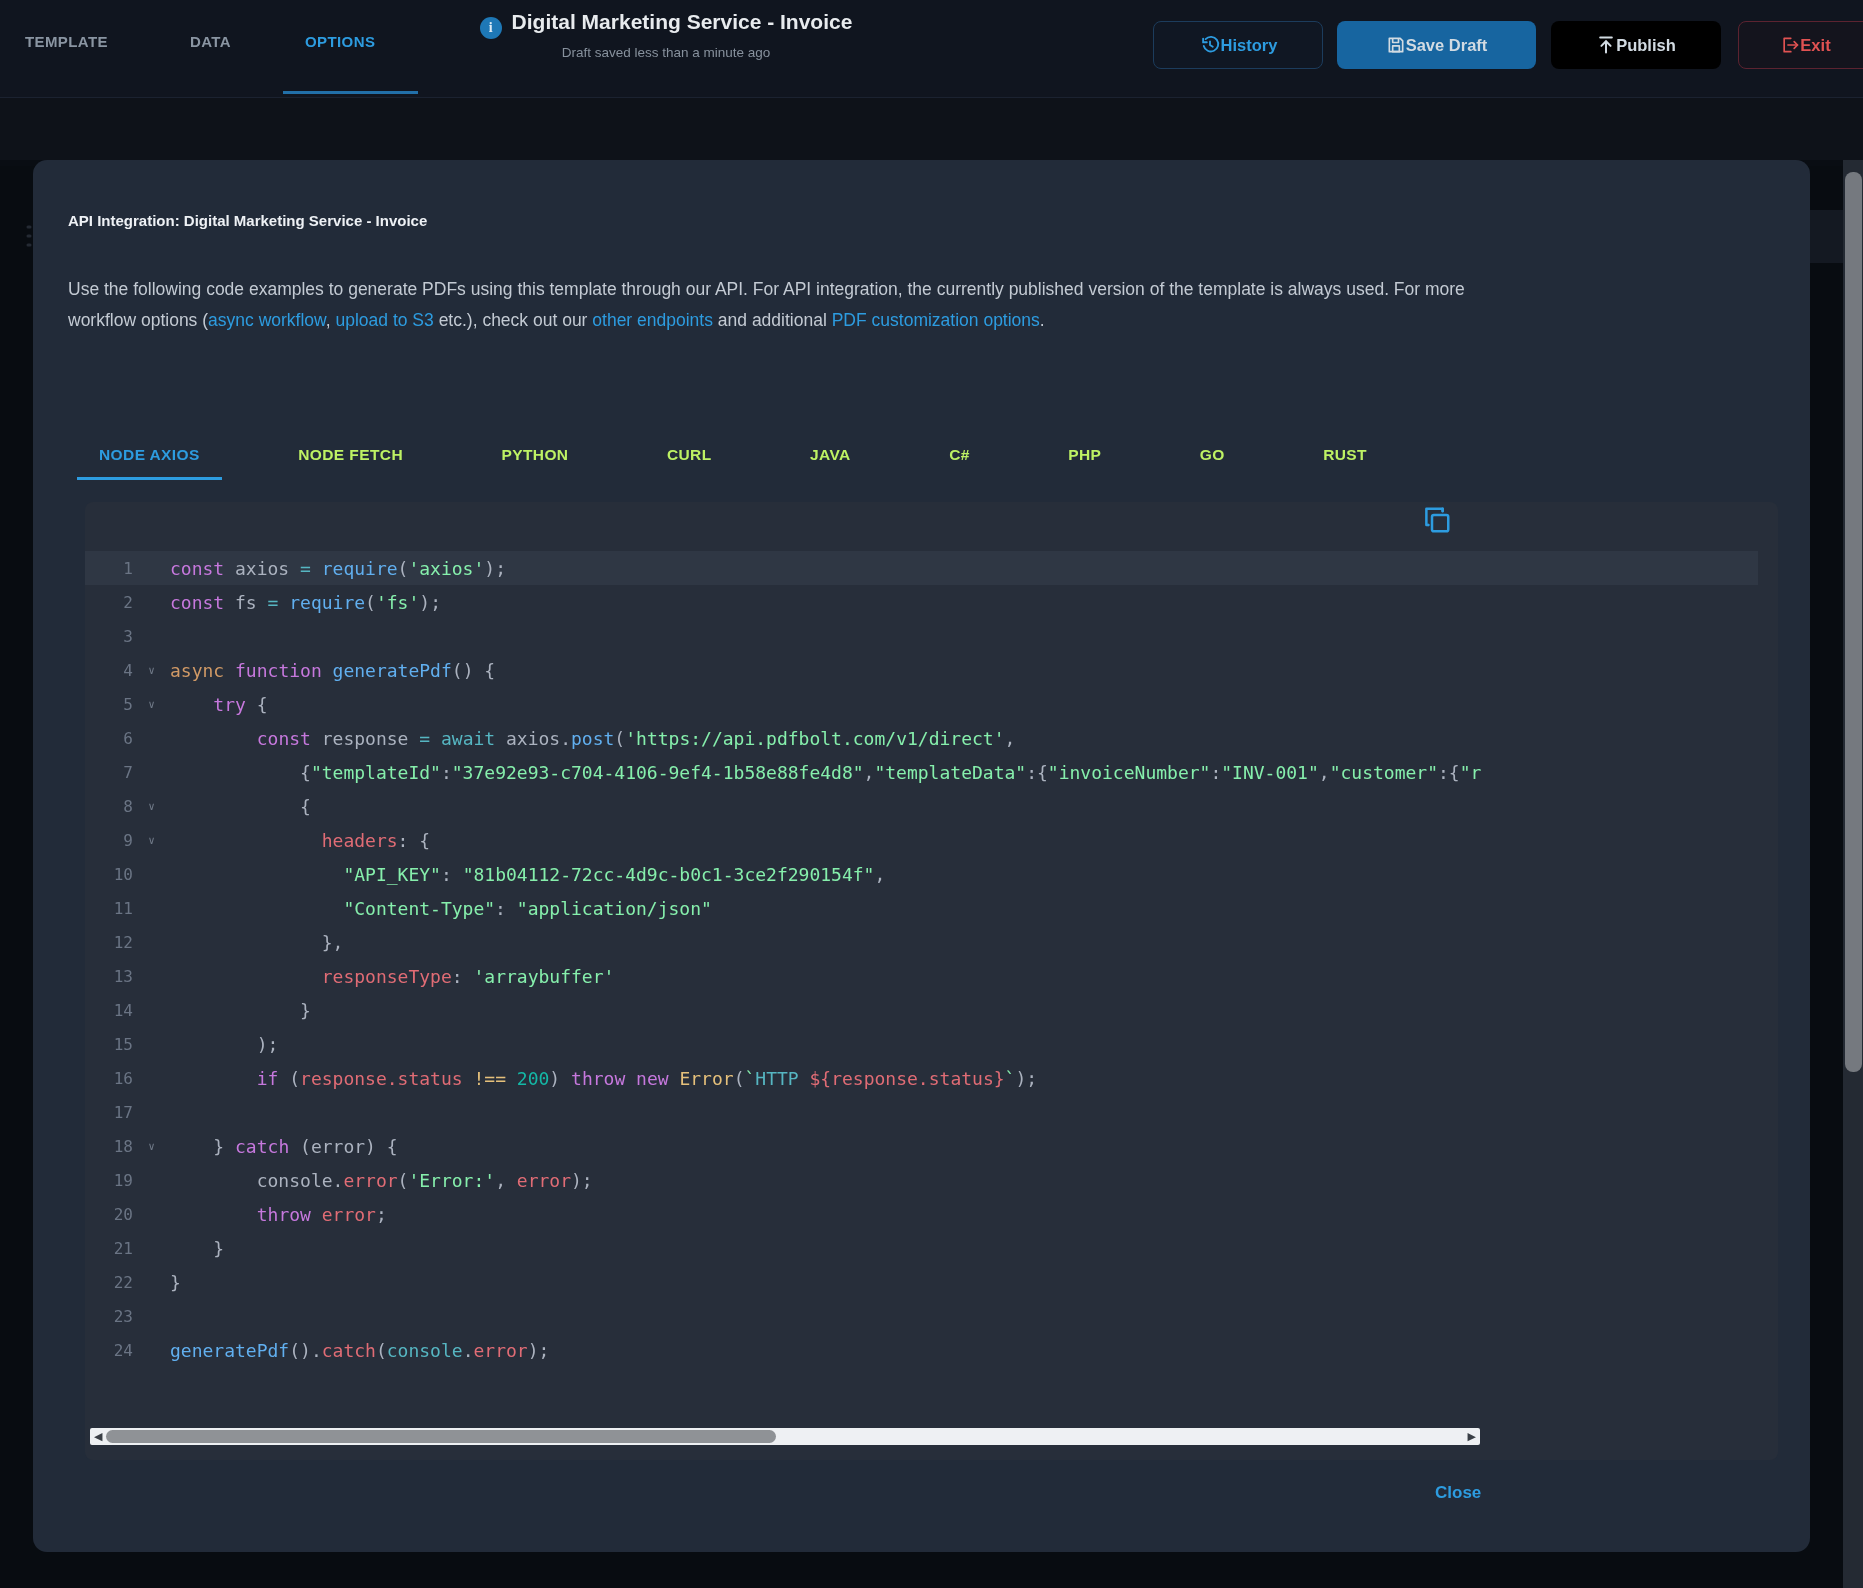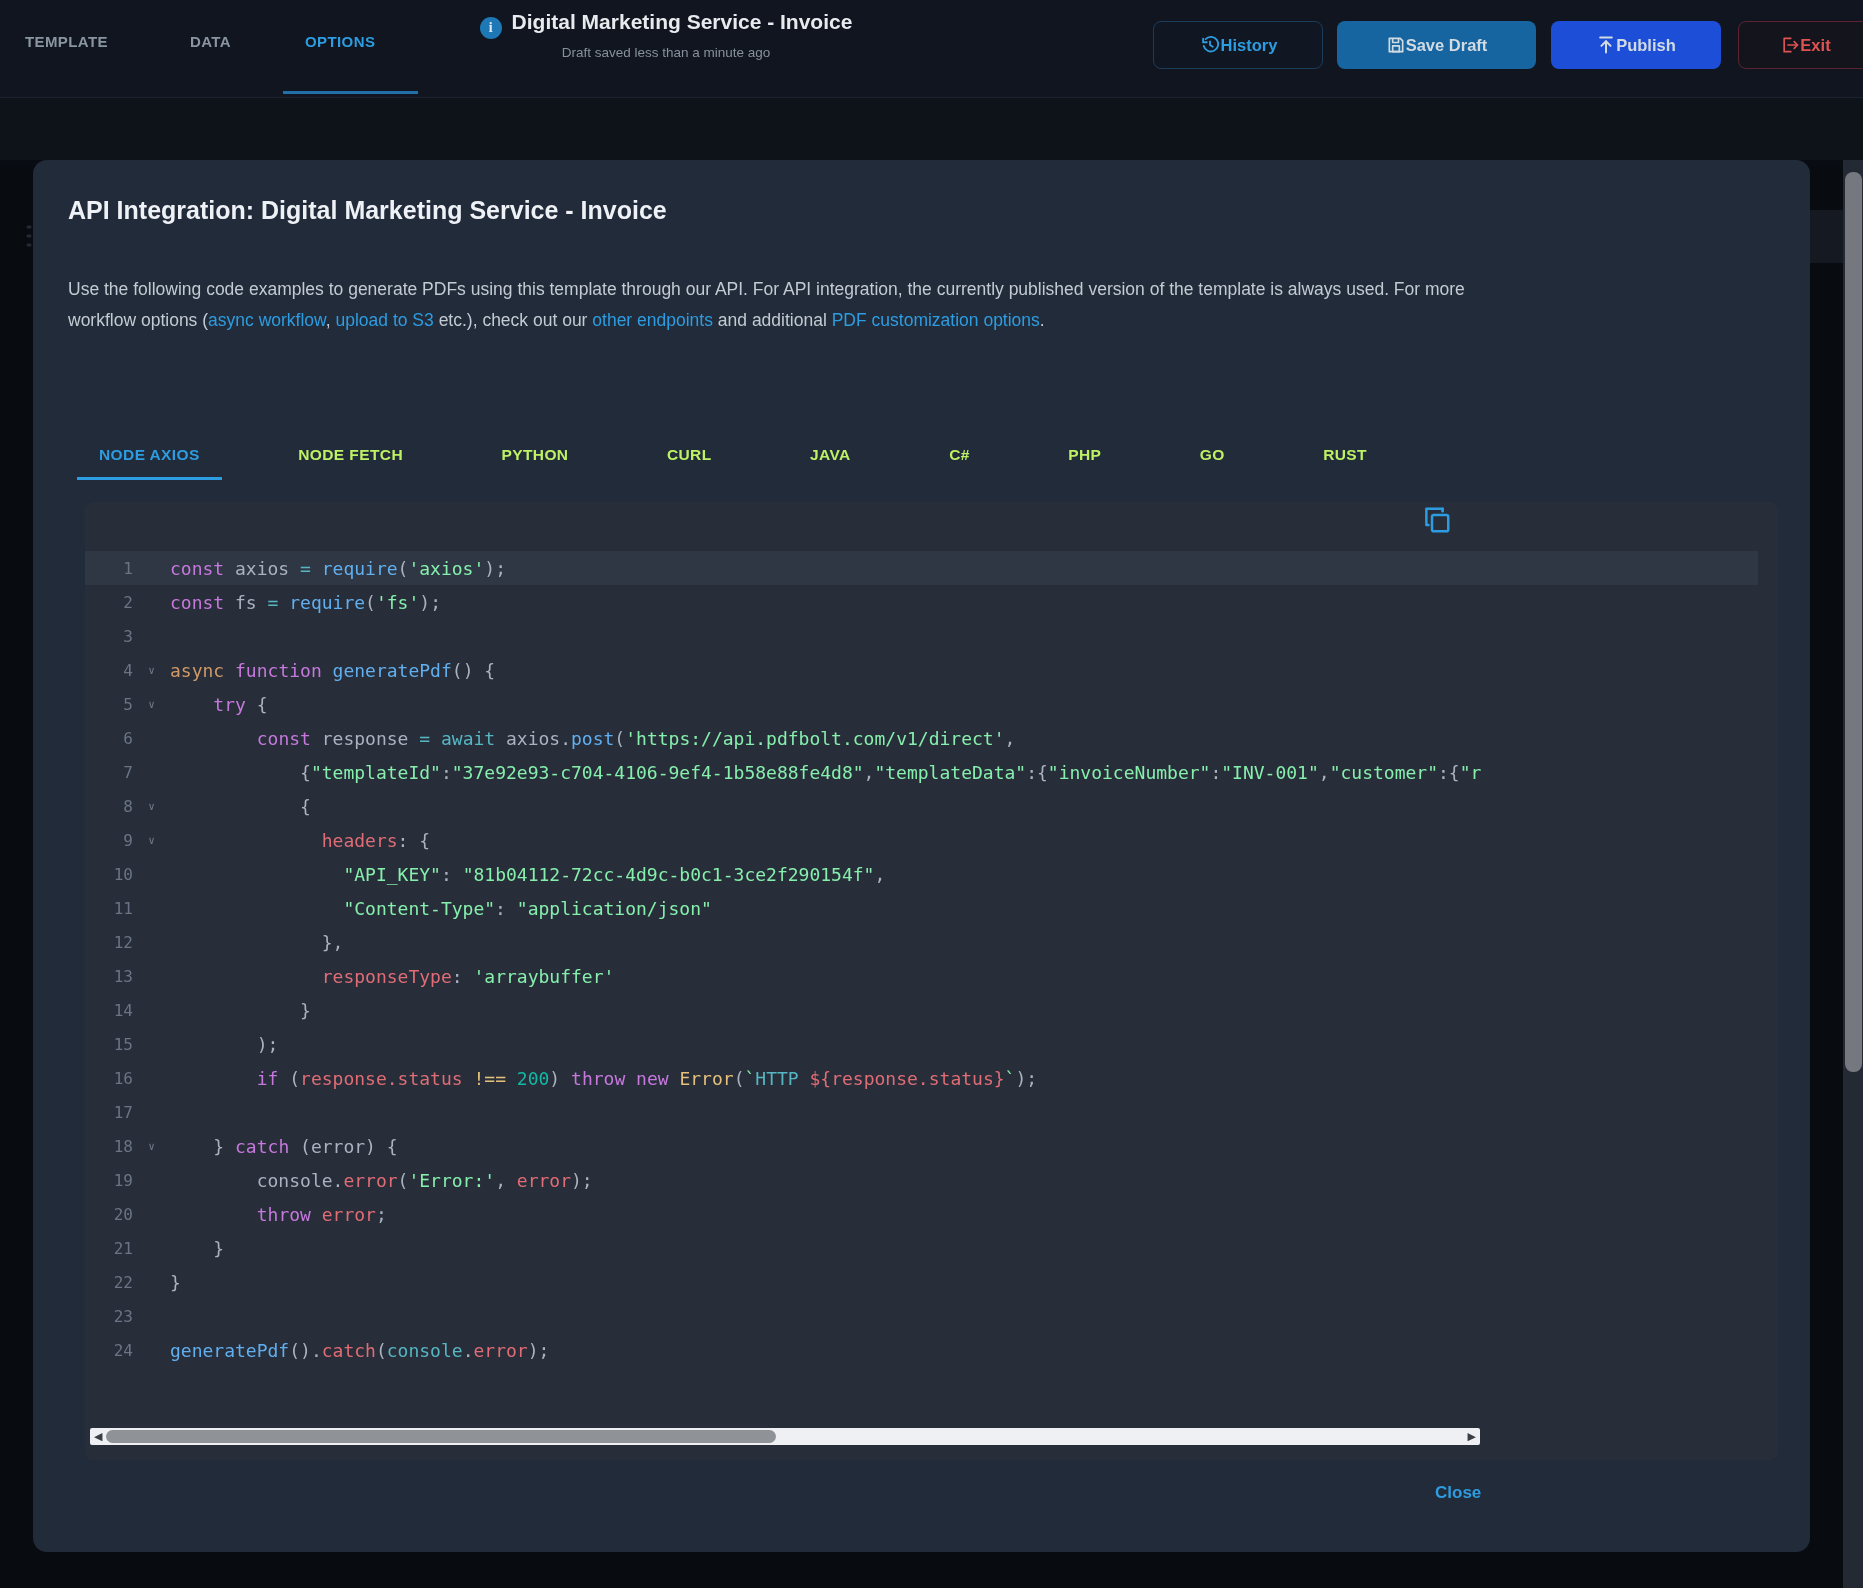--- a/index.html
+++ b/index.html
@@ -14,21 +14,21 @@
   #options-underline{left:283px;top:91px;width:135px;height:3px;background:#2270a9;}
   #title-wrap{left:446px;top:10px;width:440px;text-align:center;}
   #doc-title{font-size:21px;font-weight:700;color:#e8ebee;white-space:nowrap;}
   #doc-subtitle{margin-top:6px;font-size:13.5px;color:#87919d;}
   .info-dot{display:inline-block;vertical-align:-3px;margin-right:10px;width:22px;height:22px;border-radius:50%;
     background:#1e78b6;color:#dbeaf5;font-weight:700;font-size:14px;line-height:22px;text-align:center;font-family:"Liberation Serif",serif;}
   .hbtn{display:flex;align-items:center;justify-content:center;height:48px;border-radius:8px;
     font-size:16.5px;font-weight:700;box-sizing:border-box;cursor:pointer;}
   #btn-history{left:1153px;top:21px;width:170px;color:#2d9ce0;border:1px solid #1c3c5c;background:rgba(20,40,60,.15);}
   #btn-save{left:1337px;top:21px;width:199px;color:#d2dbe2;background:#1765a0;}
-  #btn-publish{left:1551px;top:21px;width:170px;color:#d2dbe2;background:#1d4ed8;}
+  #btn-publish{left:1551px;top:21px;width:170px;color:#d2dbe2;background:#000000;}
   #btn-exit{left:1738px;top:21px;width:135px;color:#e05252;border:1px solid #5c2330;background:rgba(60,15,20,.10);}
   .hicon{display:inline-flex;}
 
   
   #toolbar{left:0;top:97px;width:1863px;height:68px;background:#0e1219;border-top:1px solid #1b2230;}
   .tbicon{position:absolute;top:121px;width:34px;height:34px;display:flex;align-items:center;justify-content:center;}
   #wand-circle{position:absolute;left:203px;top:112px;width:52px;height:52px;border-radius:50%;background:rgba(110,70,200,.28);}
   #arrow-line{left:472px;top:134px;width:136px;height:9px;border-radius:5px;background:#b57fd8;}
   #arrow-head{left:604px;top:123px;width:0;height:0;border-top:15px solid transparent;border-bottom:15px solid transparent;border-left:34px solid #b57fd8;}
   #btn-getapi{left:647px;top:109px;width:230px;height:52px;border-radius:9px;background:#15598c;display:flex;align-items:center;justify-content:center;gap:12px;cursor:pointer;}
@@ -40,21 +40,21 @@
   #pv-quick{left:1115px;color:#2d9ce0;}
   #pv-real{left:1383px;color:#94a0ac;}
   #pv-underline{left:1115px;top:155px;width:224px;height:3px;background:#2d9ce0;}
   #btn-genpdf{left:1616px;top:112px;width:247px;height:53px;border-radius:10px;background:#262d3a;display:flex;align-items:center;gap:12px;padding-left:22px;box-sizing:border-box;cursor:pointer;color:#939ea9;font-size:17px;font-weight:700;}
   .pdficon{width:22px;height:27px;border:2px solid #8b95a2;border-radius:3px;position:relative;box-sizing:border-box;}
   .pdficon span{position:absolute;left:1px;top:6px;font-size:8px;font-weight:700;color:#8b95a2;letter-spacing:0;}
 
   
   #backdrop{left:0;top:160px;width:1863px;height:1428px;background:rgba(6,9,14,.55);}
   #modal{left:33px;top:160px;width:1777px;height:1392px;background:#222b39;border-radius:14px;}
-  #modal-title{left:35px;top:36px;font-size:25px;font-weight:700;color:#eef1f5;}
+  #modal-title{left:35px;top:52px;font-size:15px;font-weight:700;color:#eef1f5;}
   #modal-desc{left:35px;top:114px;width:1412px;font-size:17.5px;line-height:31px;color:#c3cad3;}
   #modal-desc a{color:#2d9ce0;text-decoration:none;cursor:pointer;}
   #lang-tabs{left:44px;top:286px;width:1312px;display:flex;justify-content:space-between;}
   .ltab{padding:0 22px 13px 22px;font-size:15.5px;font-weight:700;letter-spacing:.4px;color:#bef264;border-bottom:3px solid transparent;cursor:pointer;white-space:nowrap;}
   .ltab.active{color:#2d9ce0;border-bottom-color:#2d9ce0;}
 
   
   #code-panel{left:52px;top:342px;width:1693px;height:958px;background:#272e3a;border-radius:8px;overflow:hidden;}
   #code-lines{position:absolute;left:0;top:49px;width:100%;}
   .cl{display:flex;align-items:center;height:34px;white-space:pre;font-family:"DejaVu Sans Mono",monospace;font-size:18px;}

